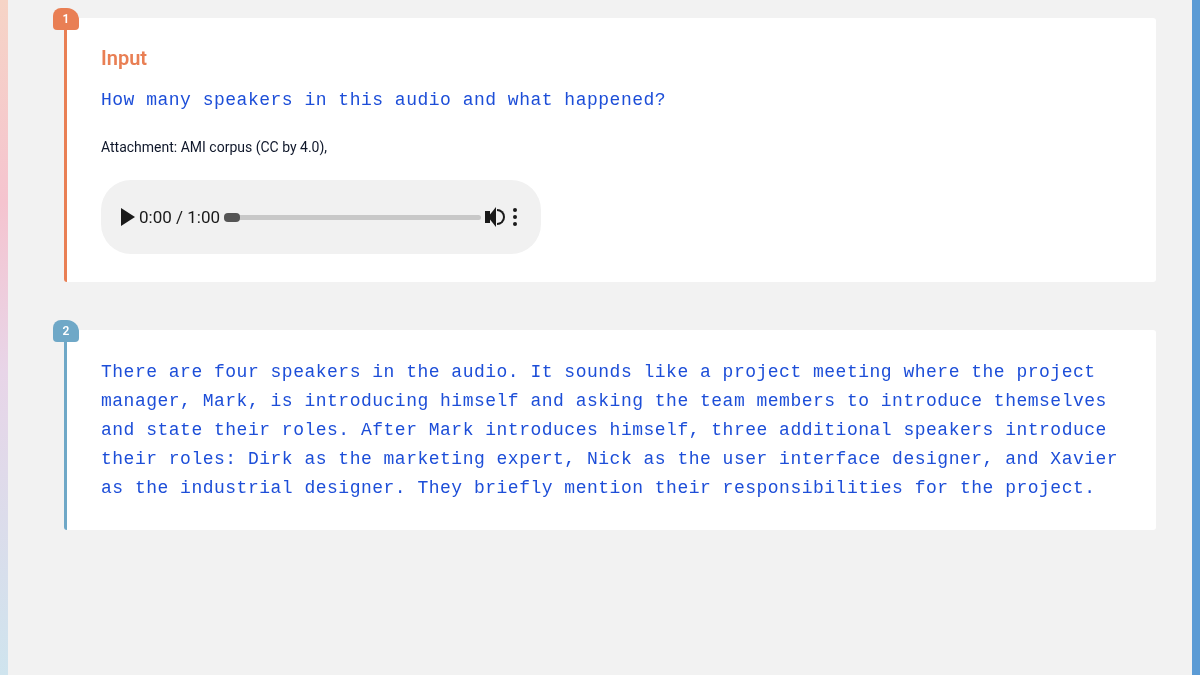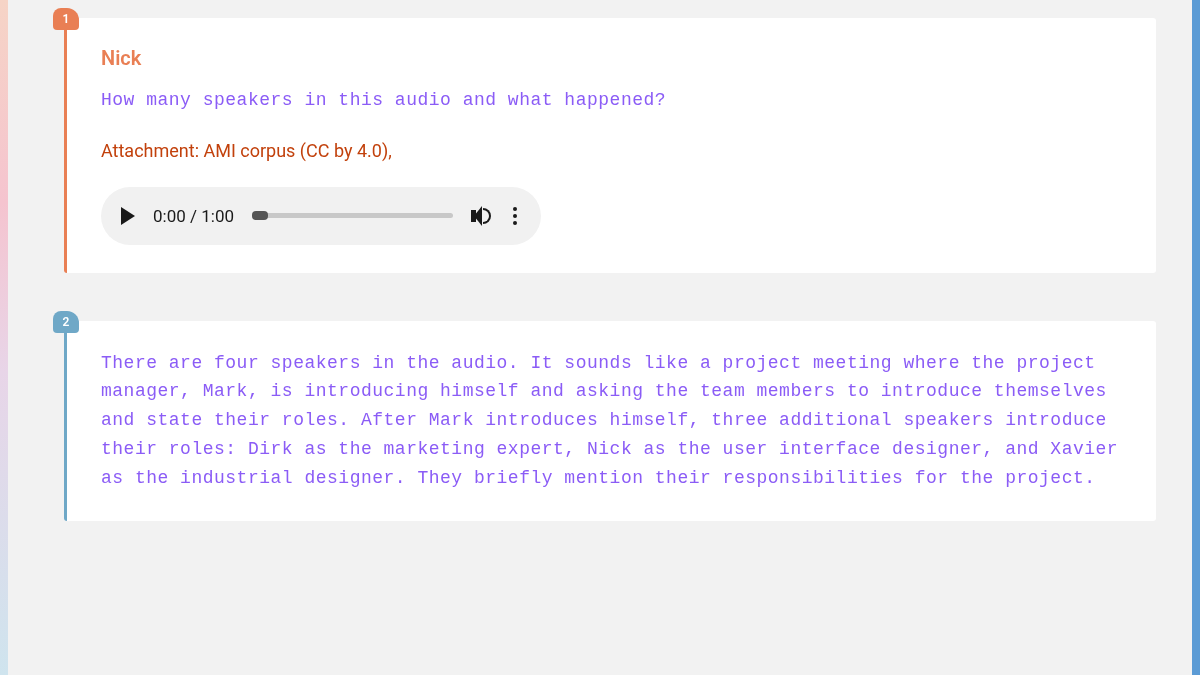--- a/index.html
+++ b/index.html
@@ -55,40 +55,40 @@
   .card-title {
     font-size: 20px;
     font-weight: 600;
     margin-bottom: 16px;
   }
   .title-input { color: #e97f54; }
   .title-output { color: #6fa8c7; }
   .mono-text {
     font-family: "SFMono-Regular", Consolas, "Liberation Mono", Menlo, monospace;
     font-size: 18px;
-    color: #8b5cf6;
+    color: #1d4ed8;
     line-height: 1.6;
     letter-spacing: 0.5px;
   }
   .attachment-text {
     margin-top: 22px;
-    font-size: 18px;
-    color: #c2410c;
+    font-size: 14px;
+    color: #0f172a;
     line-height: 1.55;
   }
   .audio-player {
     margin-top: 22px;
     width: 440px;
-    height: 58px;
+    height: 74px;
     background: #f1f1f1;
     border-radius: 30px;
     display: flex;
     align-items: center;
     padding: 0 20px;
-    gap: 18px;
+    gap: 4px;
   }
   .play-triangle {
     width: 0; height: 0;
     border-left: 14px solid #1a1a1a;
     border-top: 9px solid transparent;
     border-bottom: 9px solid transparent;
     cursor: pointer;
   }
   .time-text {
     font-size: 17px;
@@ -157,21 +157,21 @@
 </head>
 <body>
 
 <div class="gradient-left"></div>
 <div class="right-bar"></div>
 
 <div class="content">
 
   <div class="card card-input">
     <div class="badge badge-1">1</div>
-    <div class="card-title title-input">Nick</div>
+    <div class="card-title title-input">Input</div>
     <div class="mono-text">How many speakers in this audio and what happened?</div>
     <div class="attachment-text">
       <div>Attachment: AMI corpus (CC by 4.0),</div>
     </div>
     <div class="audio-player">
       <div class="play-triangle"></div>
       <div class="time-text">0:00 / 1:00</div>
       <div class="progress-track">
         <div class="progress-thumb"></div>
       </div>

